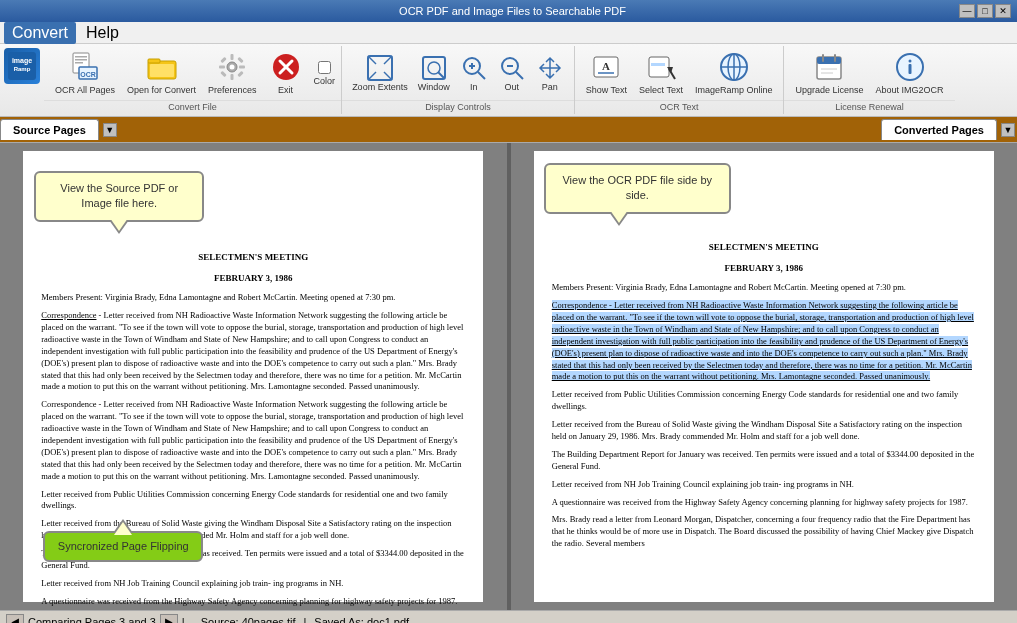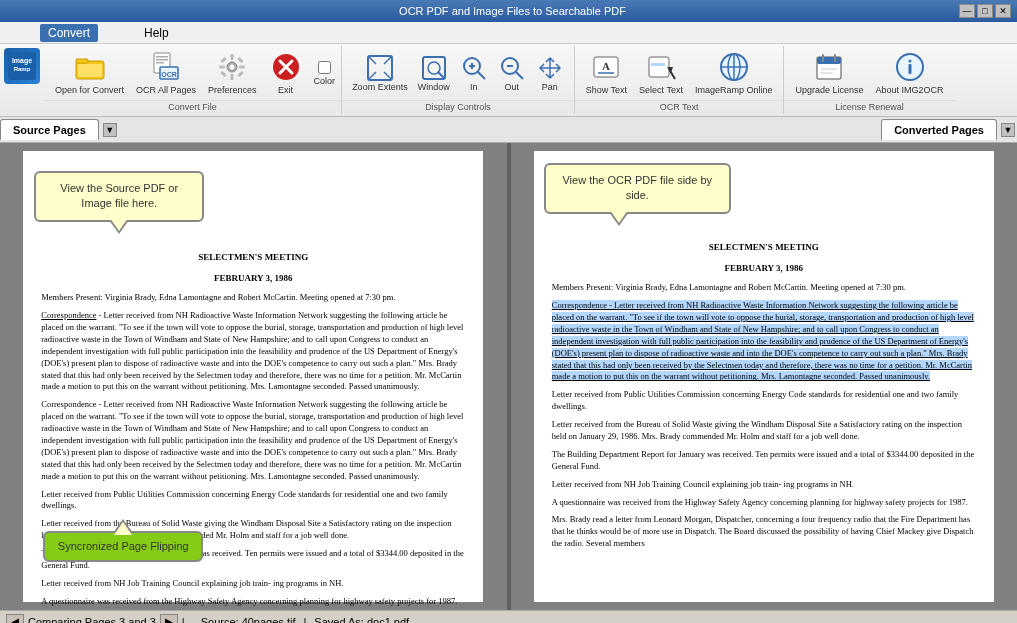--- a/index.html
+++ b/index.html
@@ -30,23 +30,22 @@
       height: 22px;
       display: flex;
       align-items: center;
       padding: 0 4px;
       border-bottom: 1px solid #ccc;
       gap: 2px;
     }
     .menu-item {
       padding: 2px 8px;
       cursor: pointer;
-      font-size: 12px;
+      font-size: 16px;
       border-radius: 2px;
-      margin-left: 36px;
     }
     .menu-item.active { background: #3a70b0; color: white; }
 
     
     .toolbar {
       background: linear-gradient(to bottom, #f8f8f8, #e8e8e8);
       border-bottom: 1px solid #bbb;
       display: flex;
       align-items: stretch;
       padding: 2px 0;
@@ -125,21 +124,21 @@
       align-items: center;
       font-size: 9px;
       color: #333;
     }
     .color-check input { margin-bottom: 2px; }
 
     
     .tab-bar {
       display: flex;
       align-items: center;
-      background: #e5e5e5;
+      background: #a16207;
       border-bottom: 1px solid #aaa;
       height: 26px;
       justify-content: space-between;
     }
     .tab-left, .tab-right { display: flex; align-items: center; }
     .tab {
       padding: 4px 12px;
       font-size: 11px;
       cursor: pointer;
       background: #bbb;
@@ -376,39 +375,39 @@
       <text x="15" y="12" text-anchor="middle" fill="white" font-size="7" font-weight="bold">image</text>
       <text x="15" y="20" text-anchor="middle" fill="white" font-size="6">Ramp</text>
     </svg>
   </div>
 
   <div class="toolbar-group-wrapper">
     <div class="toolbar-buttons-row">
       <div class="tool-btn">
         <div class="icon-area">
           <svg width="32" height="32" viewBox="0 0 32 32">
-            <rect x="2" y="10" width="28" height="18" rx="2" fill="#f5c518" stroke="#c8a000" stroke-width="1"></rect>
-            <rect x="2" y="8" width="12" height="4" rx="1" fill="#f5c518" stroke="#c8a000" stroke-width="1"></rect>
-            <rect x="4" y="13" width="24" height="13" rx="1" fill="#ffe066"></rect>
-          </svg>
-        </div>
-        <span>Open for Convert</span>
-      </div>
-      <div class="tool-btn">
-        <div class="icon-area">
-          <svg width="32" height="32" viewBox="0 0 32 32">
             <rect x="4" y="2" width="16" height="20" rx="1" fill="white" stroke="#888" stroke-width="1"></rect>
             <rect x="6" y="5" width="12" height="1.5" fill="#aaa"></rect>
             <rect x="6" y="8" width="12" height="1.5" fill="#aaa"></rect>
             <rect x="6" y="11" width="8" height="1.5" fill="#aaa"></rect>
             <rect x="10" y="16" width="18" height="12" rx="1" fill="#e8f4ff" stroke="#3a70b0" stroke-width="1.5"></rect>
             <text x="19" y="26" text-anchor="middle" fill="#3a70b0" font-size="7" font-weight="bold">OCR</text>
           </svg>
         </div>
         <span>OCR All Pages</span>
+      </div>
+      <div class="tool-btn">
+        <div class="icon-area">
+          <svg width="32" height="32" viewBox="0 0 32 32">
+            <rect x="2" y="10" width="28" height="18" rx="2" fill="#f5c518" stroke="#c8a000" stroke-width="1"></rect>
+            <rect x="2" y="8" width="12" height="4" rx="1" fill="#f5c518" stroke="#c8a000" stroke-width="1"></rect>
+            <rect x="4" y="13" width="24" height="13" rx="1" fill="#ffe066"></rect>
+          </svg>
+        </div>
+        <span>Open for Convert</span>
       </div>
       <div class="tool-btn">
         <div class="icon-area">
           <svg width="32" height="32" viewBox="0 0 32 32">
             <circle cx="16" cy="16" r="5" fill="#aaa" stroke="#888" stroke-width="1"></circle>
             <circle cx="16" cy="16" r="2.5" fill="white"></circle>
             <rect x="14.5" y="3" width="3" height="6" rx="1" fill="#bbb"></rect>
             <rect x="14.5" y="23" width="3" height="6" rx="1" fill="#bbb"></rect>
             <rect x="3" y="14.5" width="6" height="3" rx="1" fill="#bbb"></rect>
             <rect x="23" y="14.5" width="6" height="3" rx="1" fill="#bbb"></rect>

